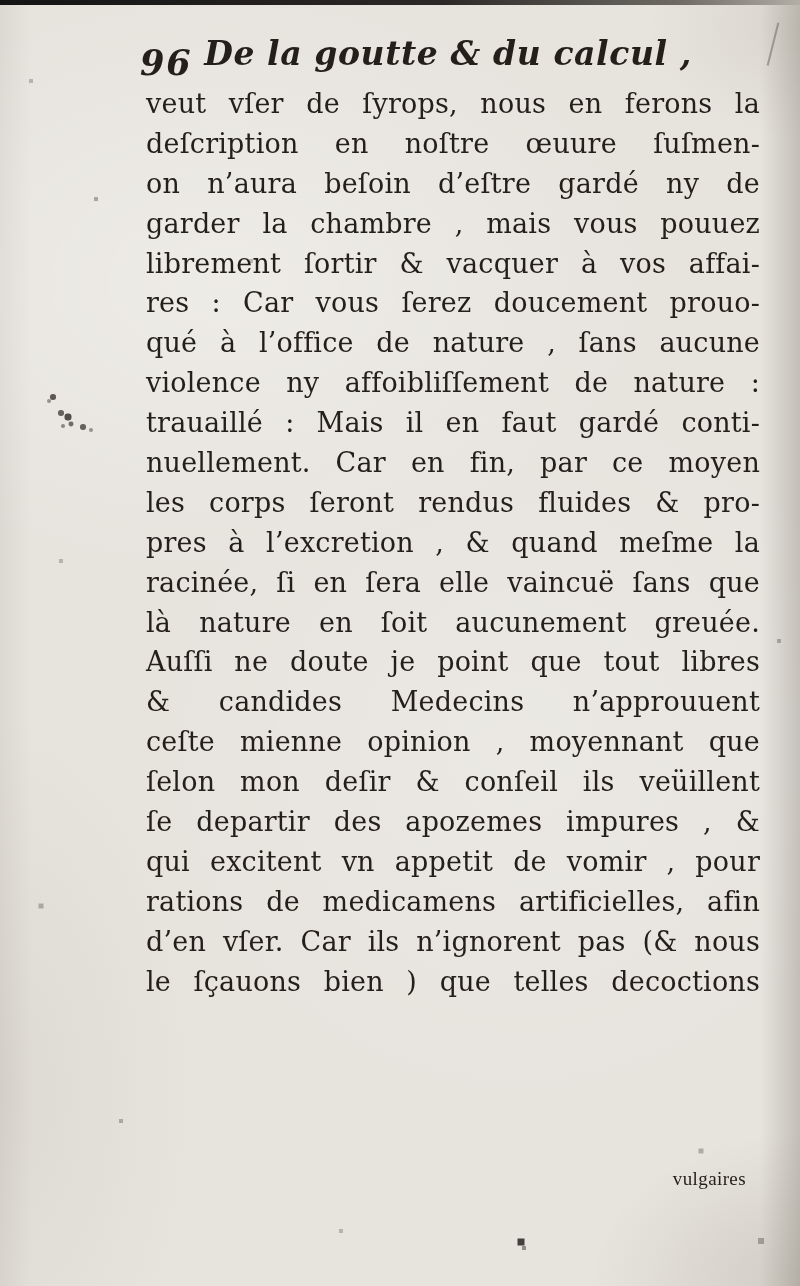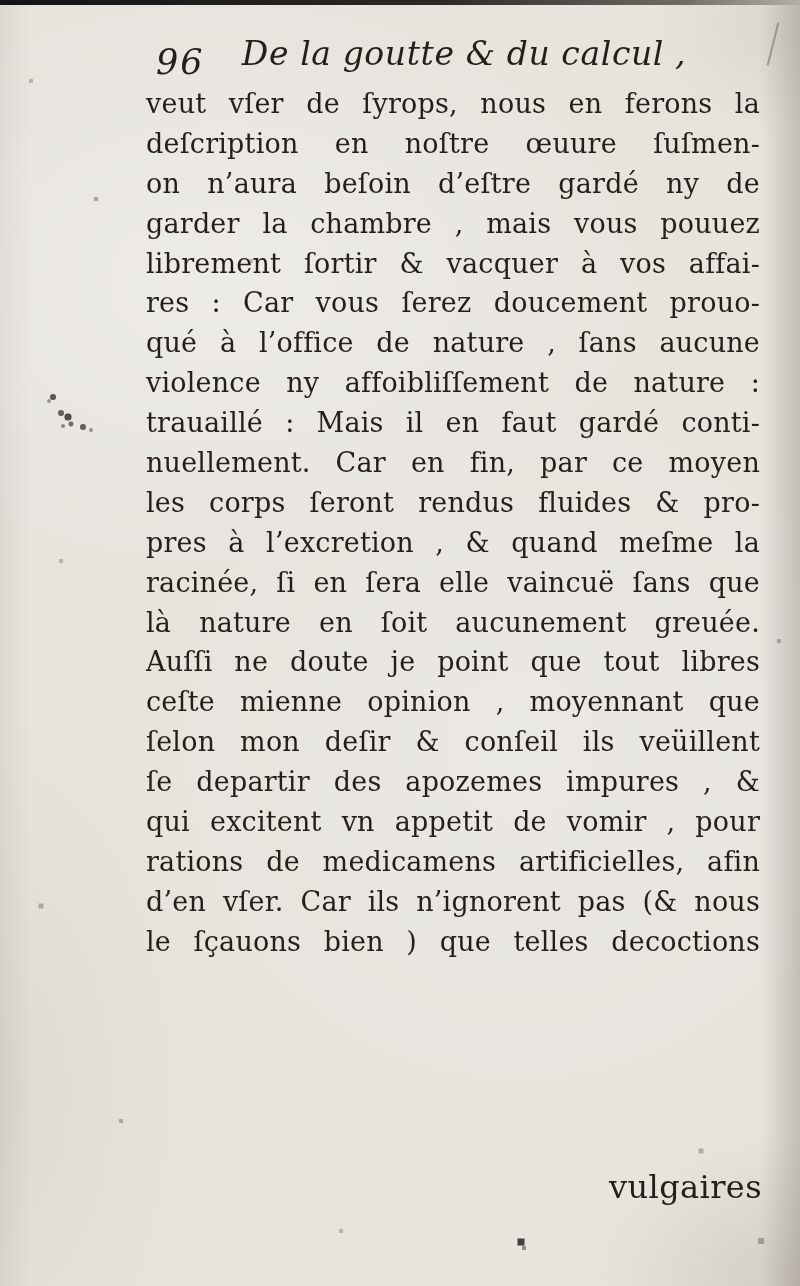--- a/index.html
+++ b/index.html
@@ -16,38 +16,38 @@
       radial-gradient(ellipse 220px 160px at 100% 2%, rgba(128,118,102,0.14), transparent 70%),
       radial-gradient(ellipse 260px 500px at 0% 85%, rgba(130,122,108,0.10), transparent 75%),
       linear-gradient(90deg, rgba(120,113,102,0.10) 0%, rgba(120,113,102,0) 4%, rgba(120,113,102,0) 95%, rgba(100,94,84,0.28) 100%);
     font-family:"DejaVu Serif", serif;
     color:#241f19;
   }
   .top-edge {
     position:absolute; top:0; left:0; width:100%; height:5px;
     background:linear-gradient(90deg, #141414 0%, #2b2927 55%, #6f6b64 85%, #b3afa7 100%);
   }
-  .header { position:absolute; left:156px; top:34px; width:616px; height:54px; }
+  .header { position:absolute; left:140px; top:34px; width:616px; height:54px;font-weight:bold; }
   .pagenum {
     position:absolute; left:0; top:8px;
     font-size:35px; font-style:italic; letter-spacing:2px;
   }
   .running-title {
     position:absolute; left:50%; transform:translateX(-50%); top:0;
     font-style:italic; font-size:33px; letter-spacing:0.6px; white-space:nowrap;
   }
   .textblock { position:absolute; left:146px; top:84px; width:614px; }
   .line {
     font-size:27px; line-height:39.9px; height:39.9px;
     text-align:justify; text-align-last:justify;
     letter-spacing:0.2px; word-spacing:1px;
   }
   .catchword {
-    position:absolute; right:38px; top:1168px;
-    font-size:32px; letter-spacing:0.4px;
+    position:absolute; right:54px; top:1168px;
+    font-size:19px; letter-spacing:0.4px;font-family:Liberation Serif, serif;
   }
   .smudge {
     position:absolute; left:40px; top:390px; width:2px; height:2px;
     background:transparent; border-radius:50%;
     box-shadow:
       12px 6px 0 2px rgba(45,40,34,0.75),
       8px 10px 0 1px rgba(45,40,34,0.45),
       20px 22px 0 2px rgba(45,40,34,0.70),
       27px 26px 0 2.5px rgba(45,40,34,0.80),
       30px 33px 0 1.5px rgba(45,40,34,0.65),
@@ -96,20 +96,21 @@
     <div class="line">res : Car vous ſerez doucement prouo-</div>
     <div class="line">qué à l’office de nature , ſans aucune</div>
     <div class="line">violence ny affoibliſſement de nature :</div>
     <div class="line">trauaillé : Mais il en faut gardé conti-</div>
     <div class="line">nuellement. Car en fin, par ce moyen</div>
     <div class="line">les corps ſeront rendus fluides &amp; pro-</div>
     <div class="line">pres à l’excretion , &amp; quand meſme la</div>
     <div class="line">racinée, ſi en ſera elle vaincuë ſans que</div>
     <div class="line">là nature en ſoit aucunement greuée.</div>
     <div class="line">Auſſi ne doute je point que tout libres</div>
+    <div class="line">&amp; candides Medecins n’approuuent</div>
     <div class="line">ceſte mienne opinion , moyennant que</div>
     <div class="line">ſelon mon deſir &amp; conſeil ils veüillent</div>
     <div class="line">ſe departir des apozemes impures , &amp;</div>
     <div class="line">qui excitent vn appetit de vomir , pour</div>
     <div class="line">rations de medicamens artificielles, afin</div>
     <div class="line">d’en vſer. Car ils n’ignorent pas (&amp; nous</div>
     <div class="line">le ſçauons bien ) que telles decoctions</div>
   </div>
 
   <div class="catchword">vulgaires</div>

